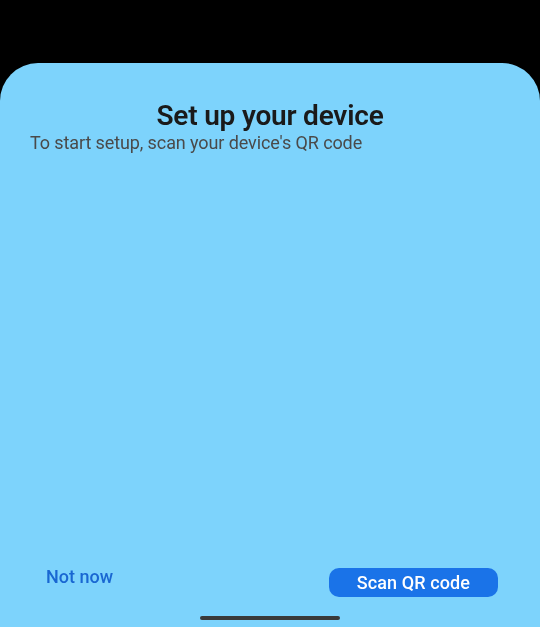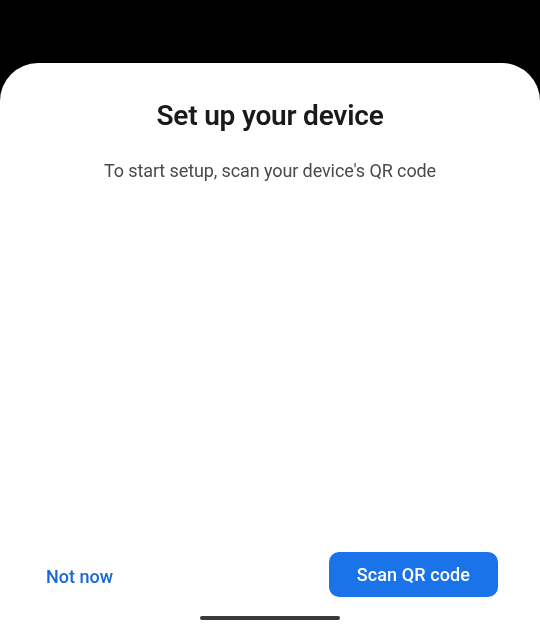--- a/index.html
+++ b/index.html
@@ -14,39 +14,38 @@
       font-family: 'Product Sans', 'Google Sans', Roboto, -apple-system, BlinkMacSystemFont, sans-serif;
       overflow: hidden;
       position: relative;
     }
     .sheet {
       position: absolute;
       top: 63px;
       left: 0;
       right: 0;
       bottom: 0;
-      background: #ffffff;
+      background: #7dd3fc;
       border-radius: 38px 38px 0 0;
       padding: 36px 30px 0 30px;
       display: flex;
       flex-direction: column;
     }
     .title {
       font-size: 28px;
       font-weight: 600;
       color: #1a1a1a;
       text-align: center;
       letter-spacing: -0.2px;
     }
     .subtitle {
-      margin-top: 28px;
       font-size: 18px;
       font-weight: 400;
       color: #4a4a4a;
-      text-align: center;
+      text-align: left;
       letter-spacing: -0.1px;
     }
     .spacer {
       flex: 1;
     }
     .button-row {
       display: flex;
       align-items: flex-end;
       justify-content: space-between;
       padding: 0 12px 30px 12px;
@@ -61,21 +60,21 @@
       padding: 10px 4px;
       font-family: inherit;
     }
     .primary-button {
       background: #1a73e8;
       border: none;
       color: #ffffff;
       font-size: 18px;
       font-weight: 500;
       cursor: pointer;
-      padding: 12px 28px;
+      padding: 4px 28px;
       border-radius: 10px;
       font-family: inherit;
       letter-spacing: 0.1px;
     }
     .gesture-bar {
       position: absolute;
       bottom: 7px;
       left: 50%;
       transform: translateX(-50%);
       width: 140px;

